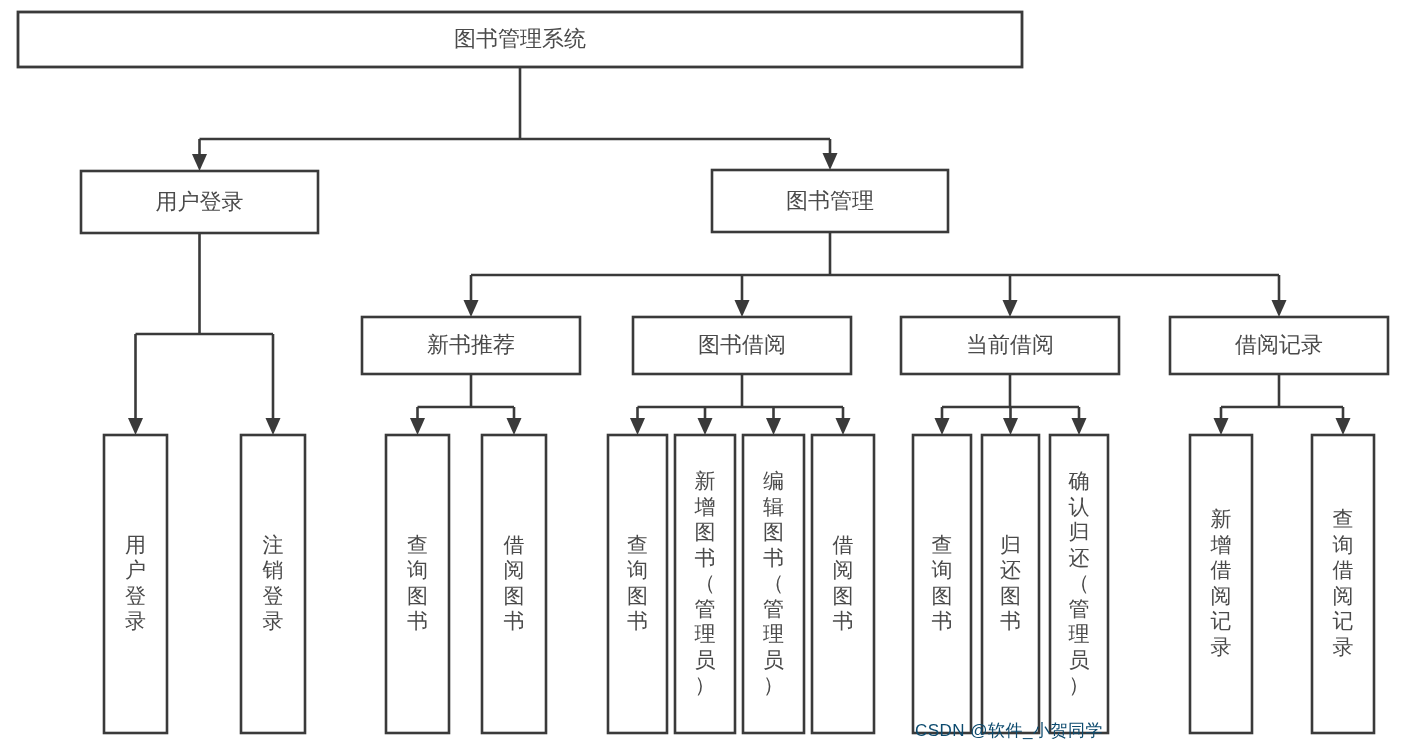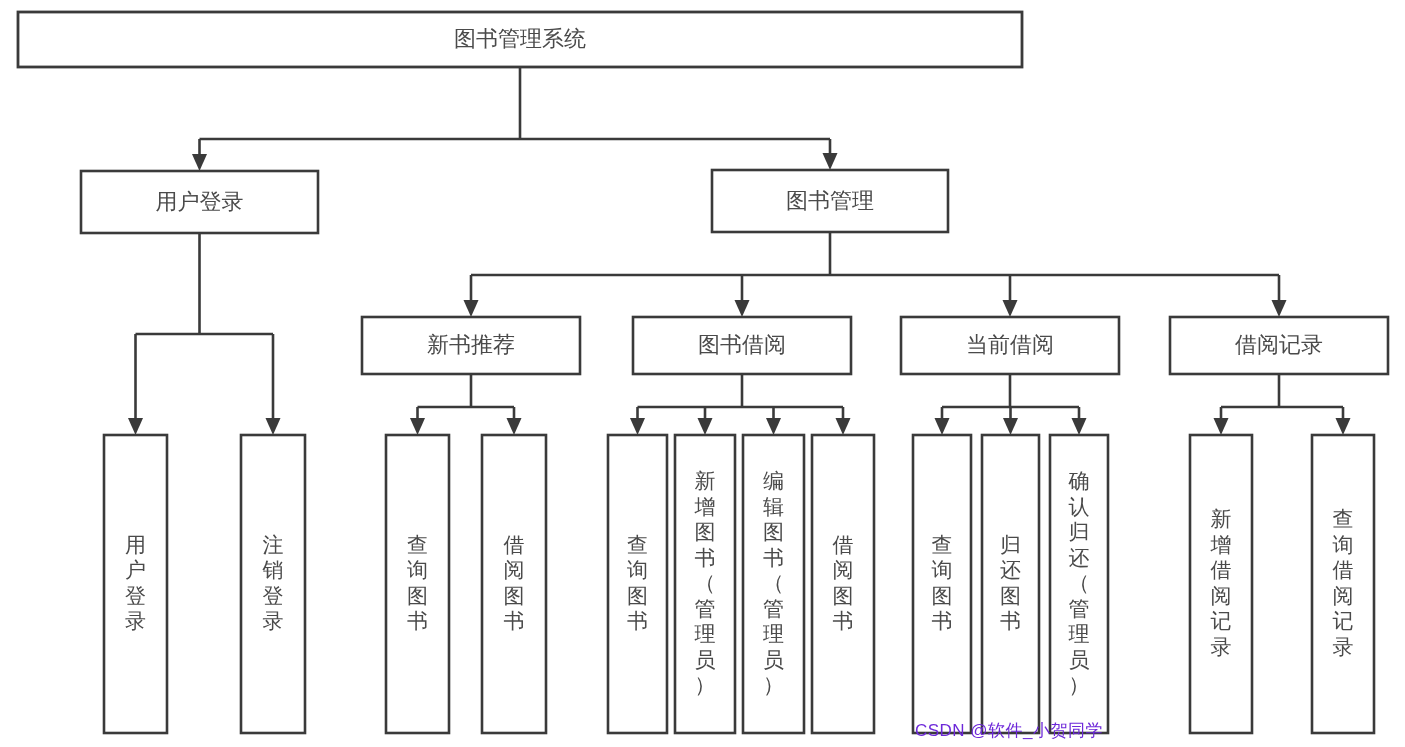--- a/index.html
+++ b/index.html
@@ -54,21 +54,21 @@
   .node-label.vertical {
     font-size: 21px;
     letter-spacing: 0px;
   }
   .watermark {
     position: absolute;
     right: 8px;
     bottom: 5px;
     font-family: "Liberation Sans", "DejaVu Sans", sans-serif;
     font-size: 17px;
-    color: #6d28d9;
+    color: #0c4a6e;
     letter-spacing: 0.5px;
     white-space: nowrap;
     pointer-events: none;
   }
 </style>
 </head>
 <body>
 
 <div id="diagram-root">
   <svg id="tree-svg" viewBox="0 0 1405 747" xmlns="http://www.w3.org/2000/svg">

